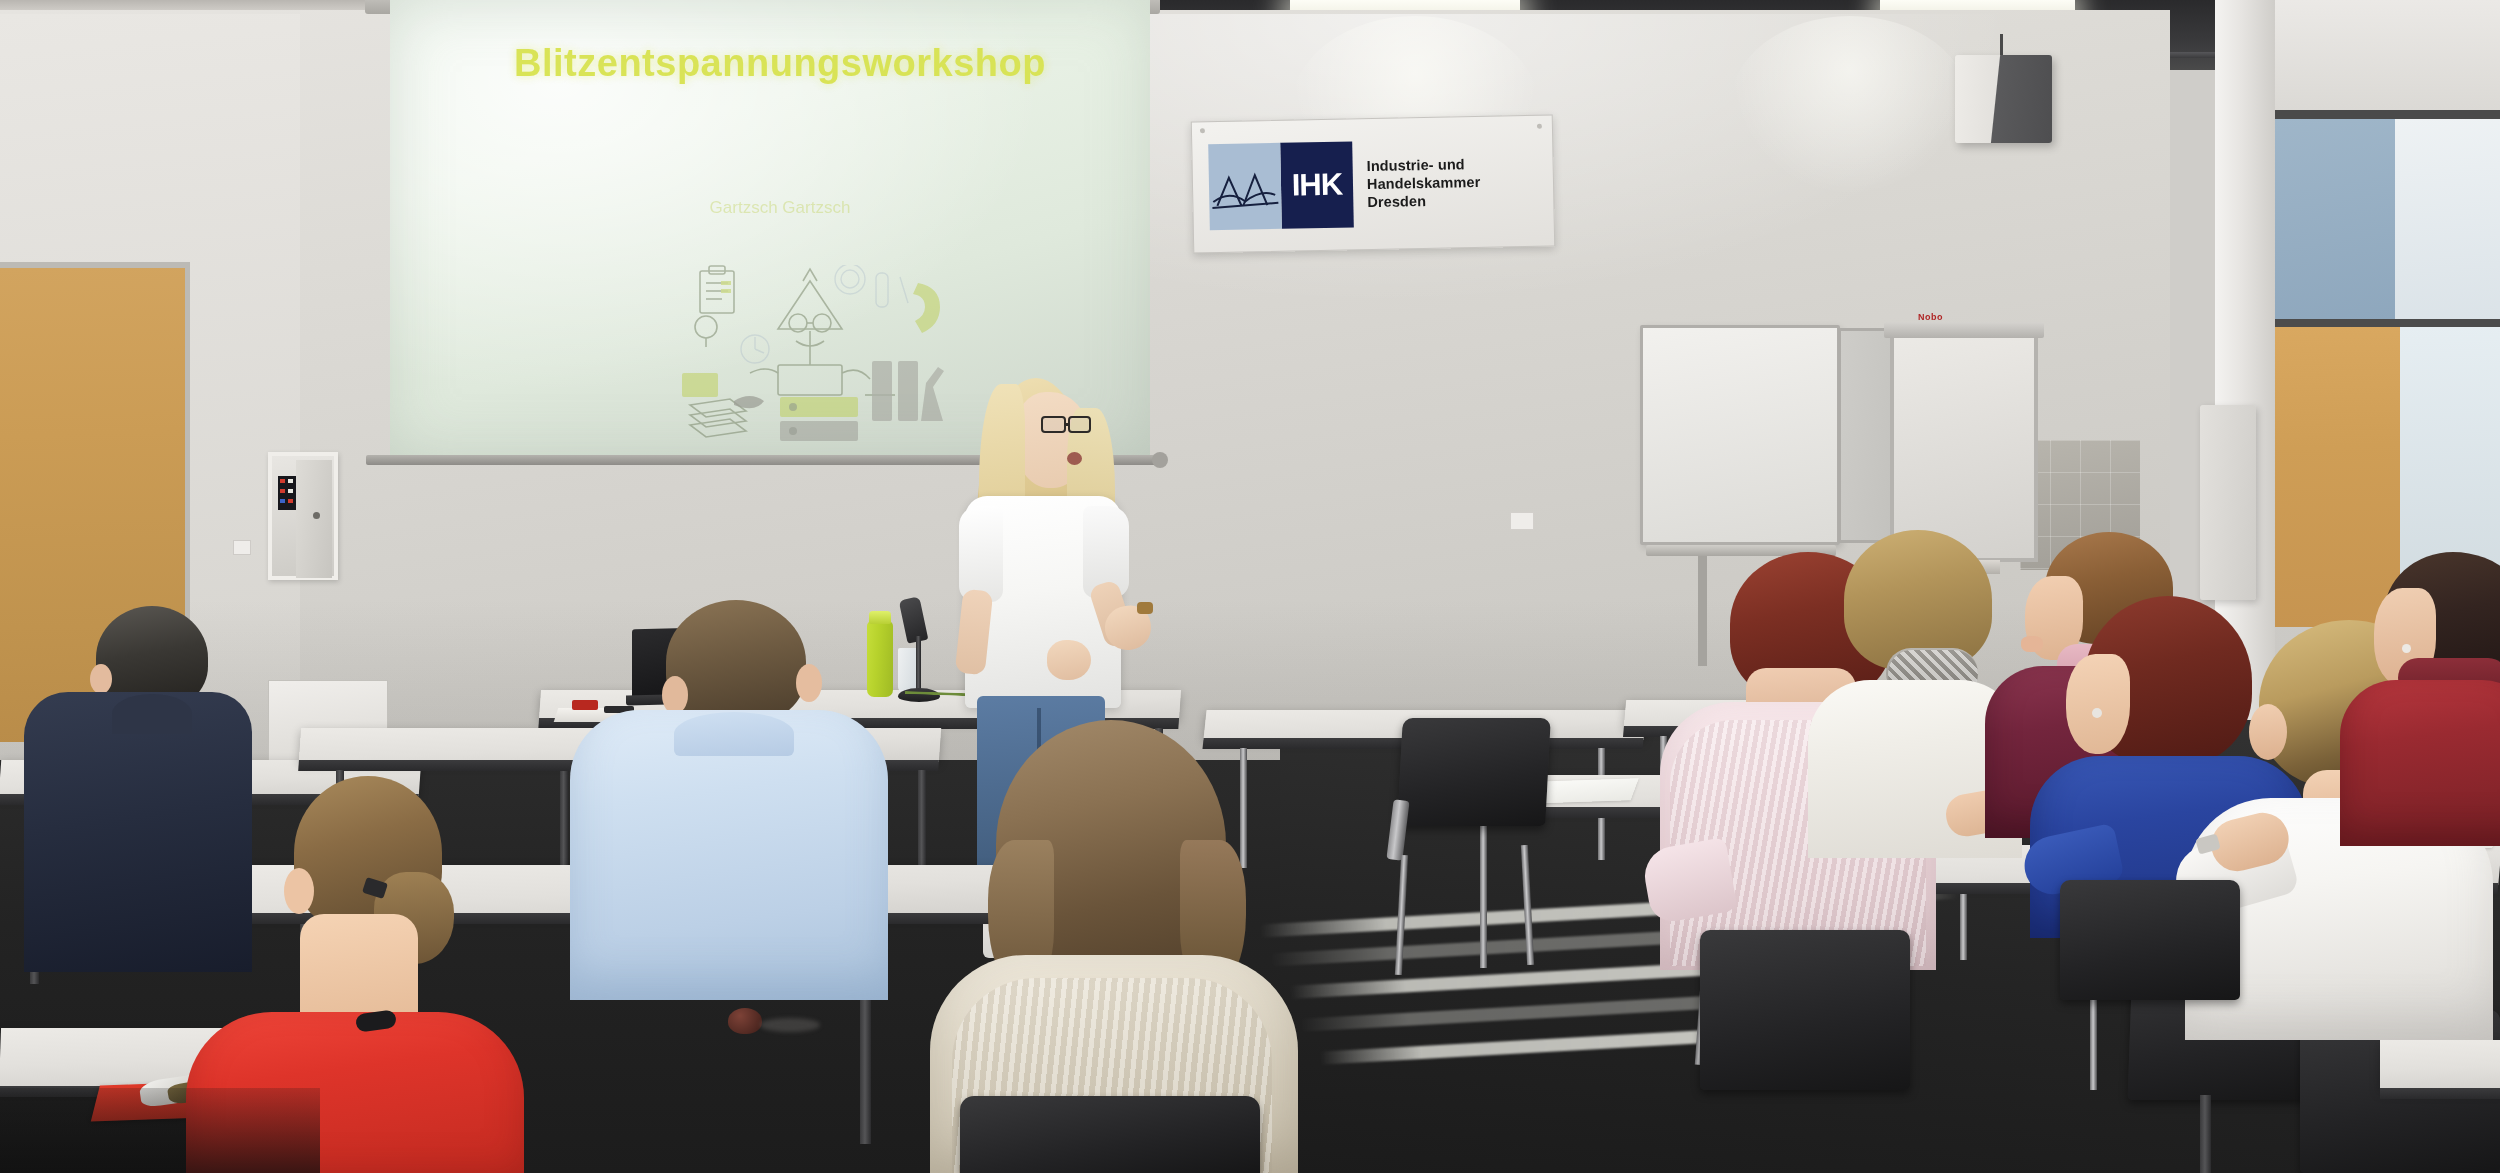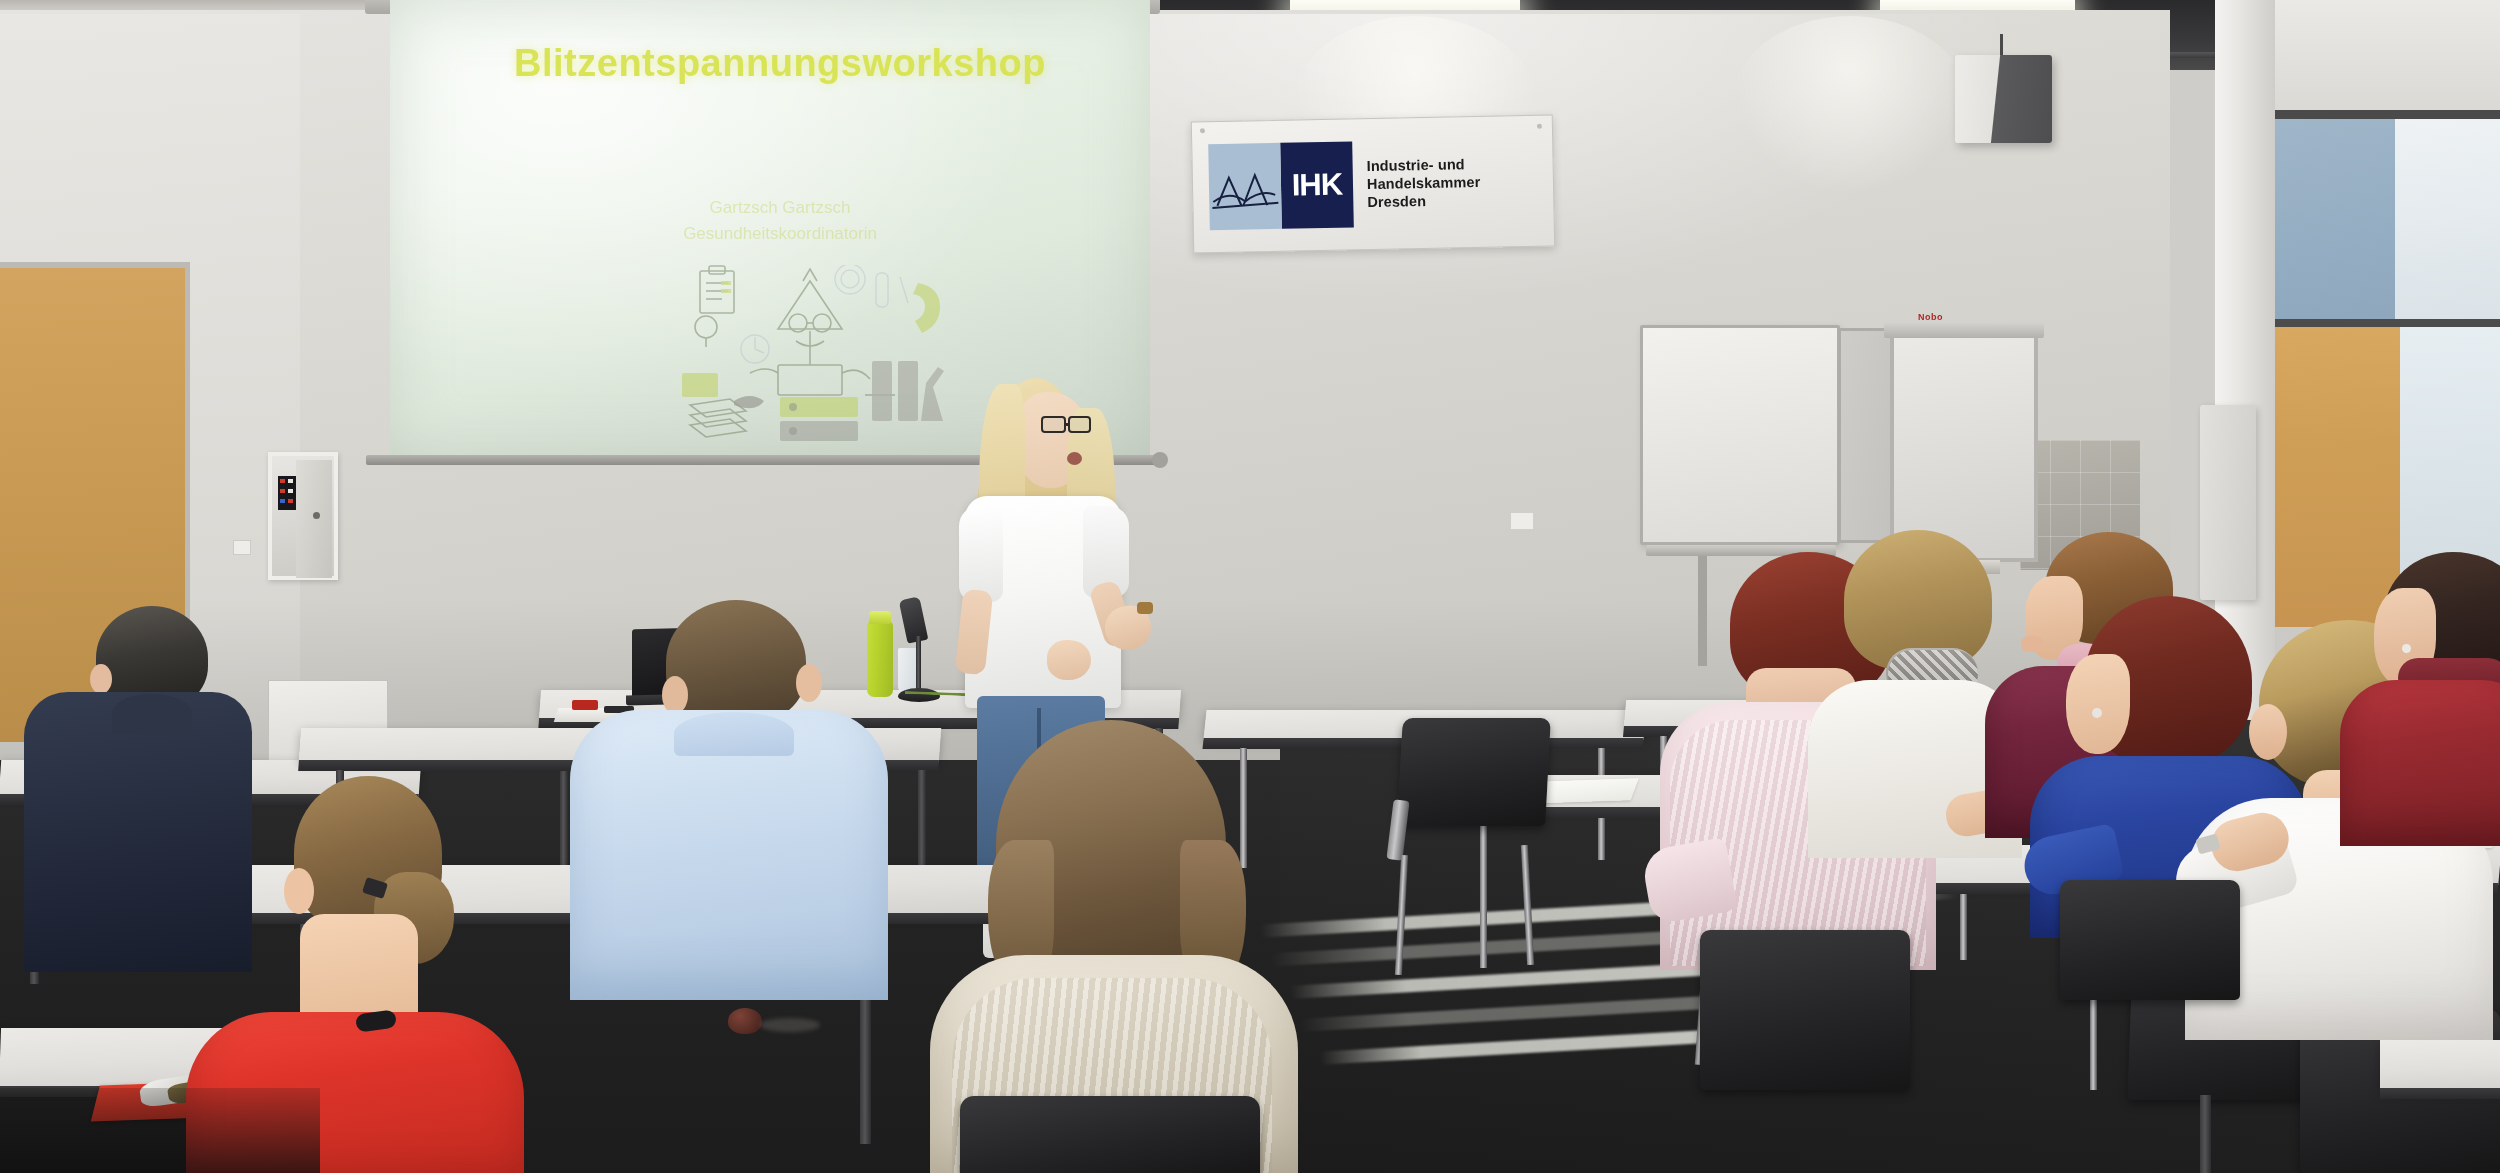--- a/index.html
+++ b/index.html
@@ -399,21 +399,20 @@
   <div class="abs socket-l"></div>
   <div class="abs socket-r"></div>
   <div class="abs cabinet-l"></div>
 
   <div class="abs screen-housing"></div>
   <div class="abs screen"></div>
 
   <div class="abs slide-title">Blitzentspannungsworkshop</div>
   <div class="abs slide-sub2">
     <div>Gartzsch Gartzsch</div>
-    <div>Gesundheitskoordinatorin</div>
   </div>
 
   <svg class="abs illus" viewBox="0 0 330 190">
     <g fill="none" stroke="#7d8a6e" stroke-width="1.6">
       <rect x="40" y="6" width="34" height="42" rx="2"></rect>
       <rect x="49" y="1" width="16" height="8" rx="2"></rect>
       <line x1="46" y1="18" x2="68" y2="18"></line>
         <line x1="46" y1="26" x2="68" y2="26"></line>
         <line x1="46" y1="34" x2="62" y2="34"></line>
       <circle cx="46" cy="62" r="11"></circle>

